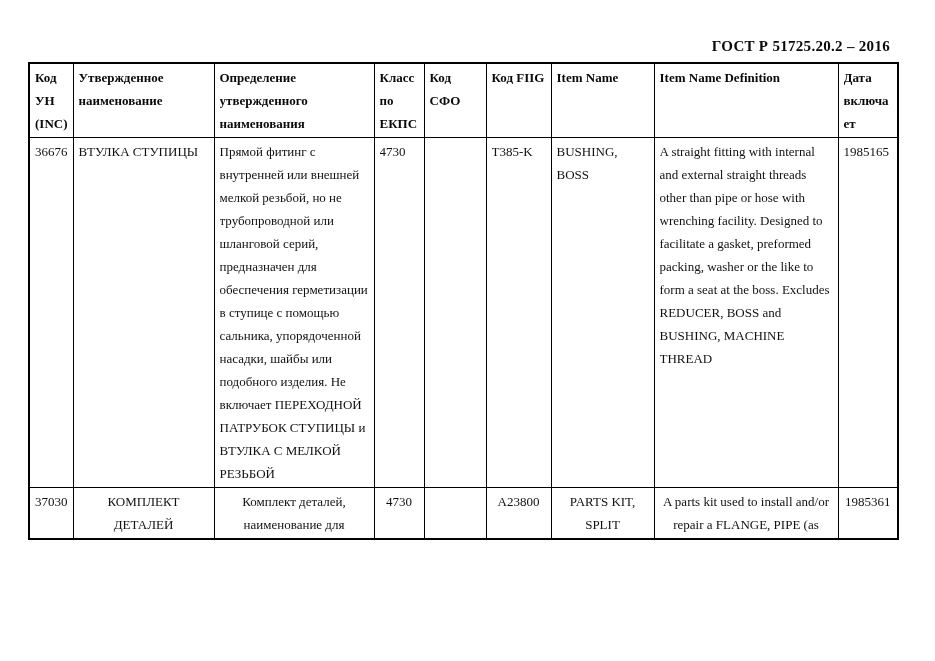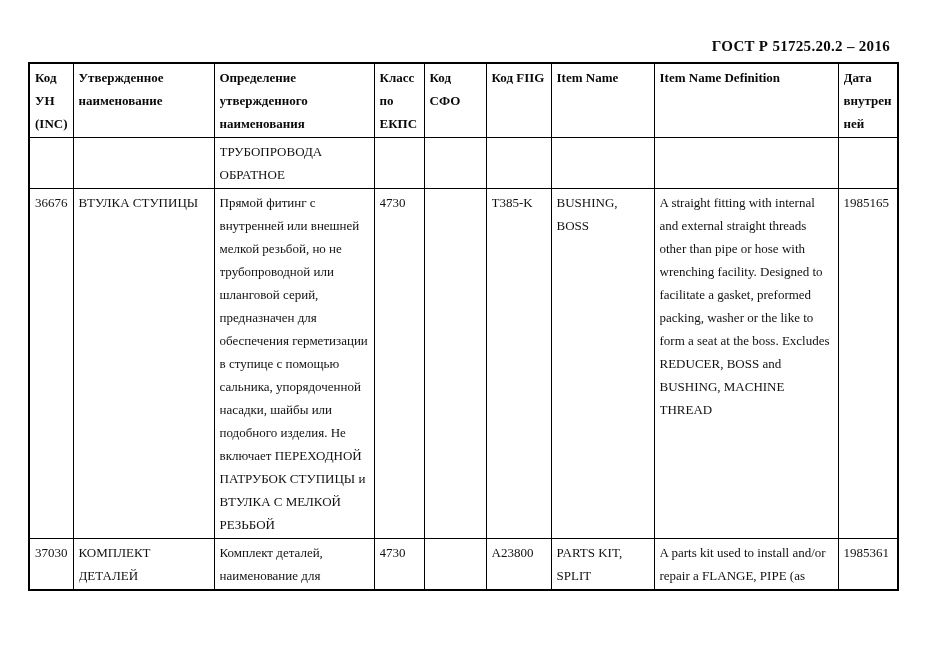--- a/index.html
+++ b/index.html
@@ -49,21 +49,21 @@
     margin-top: 48px;
   }
   table.gost th {
     font-weight: bold;
     color: #0a0a0a;
   }
   
   .ch-header { height: 69px; overflow: hidden; }
   .ch-r0 { height: 46px; overflow: hidden; }
   .ch-r1 { height: 345px; overflow: hidden; }
-  .ch-r2 { height: 46px; overflow: hidden; }
+  .ch-r2 { height: 46px; overflow: hidden; text-align: center; }
   .page-number {
     position: absolute;
     top: 600px;
     left: 28px;
     width: 860px;
     text-align: right;
     font-size: 13px;
     color: #111111;
   }
 </style>
@@ -106,54 +106,25 @@
         <th>
           <div class="ch-header">Код FIIG</div>
         </th>
         <th>
           <div class="ch-header">Item Name</div>
         </th>
         <th>
           <div class="ch-header">Item Name Definition</div>
         </th>
         <th>
-          <div class="ch-header">Дата внутренней</div>
+          <div class="ch-header">Дата включает</div>
         </th>
       </tr>
     </thead>
     <tbody>
-      <tr>
-        <td>
-          <div class="ch-r0"></div>
-        </td>
-        <td>
-          <div class="ch-r0"></div>
-        </td>
-        <td>
-          <div class="ch-r0">ТРУБОПРОВОДА ОБРАТНОЕ</div>
-        </td>
-        <td>
-          <div class="ch-r0"></div>
-        </td>
-        <td>
-          <div class="ch-r0"></div>
-        </td>
-        <td>
-          <div class="ch-r0"></div>
-        </td>
-        <td>
-          <div class="ch-r0"></div>
-        </td>
-        <td>
-          <div class="ch-r0"></div>
-        </td>
-        <td>
-          <div class="ch-r0"></div>
-        </td>
-      </tr>
       <tr>
         <td>
           <div class="ch-r1">36676</div>
         </td>
         <td>
           <div class="ch-r1">ВТУЛКА СТУПИЦЫ</div>
         </td>
         <td>
           <div class="ch-r1">Прямой фитинг с внутренней или внешней мелкой резьбой, но не трубопроводной или шланговой серий, предназначен для обеспечения герметизации в ступице с помощью сальника, упорядоченной насадки, шайбы или подобного изделия. Не включает ПЕРЕХОДНОЙ ПАТРУБОК СТУПИЦЫ и ВТУЛКА С МЕЛКОЙ РЕЗЬБОЙ</div>
         </td>

